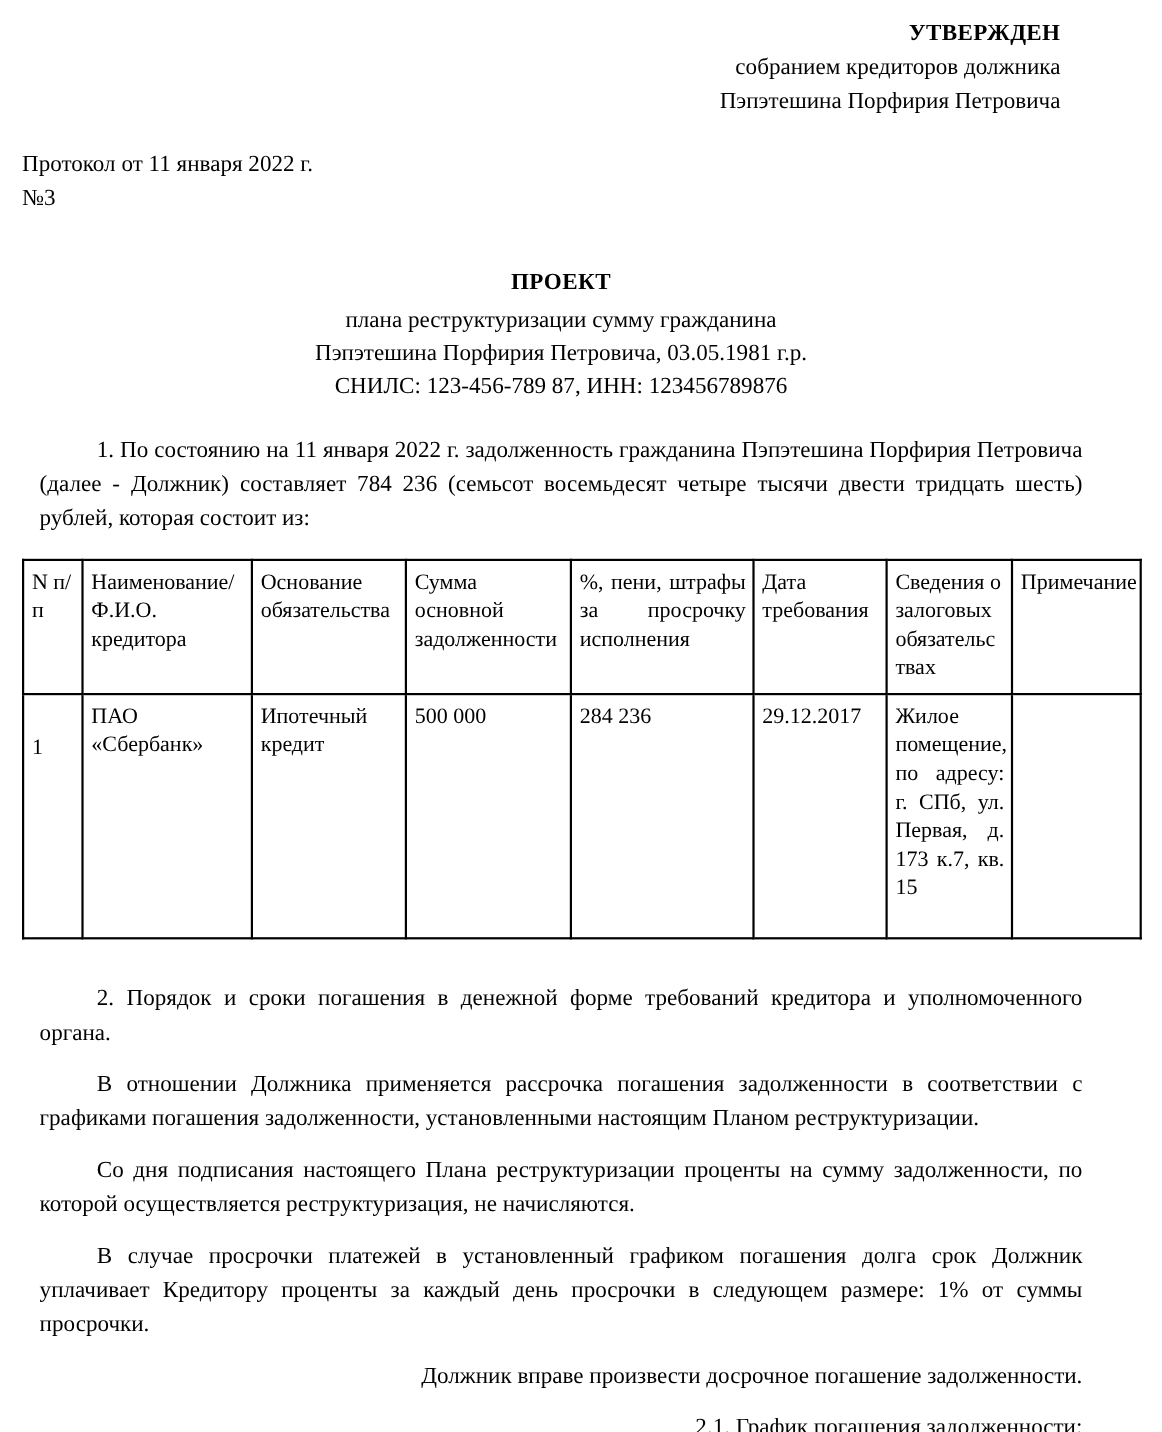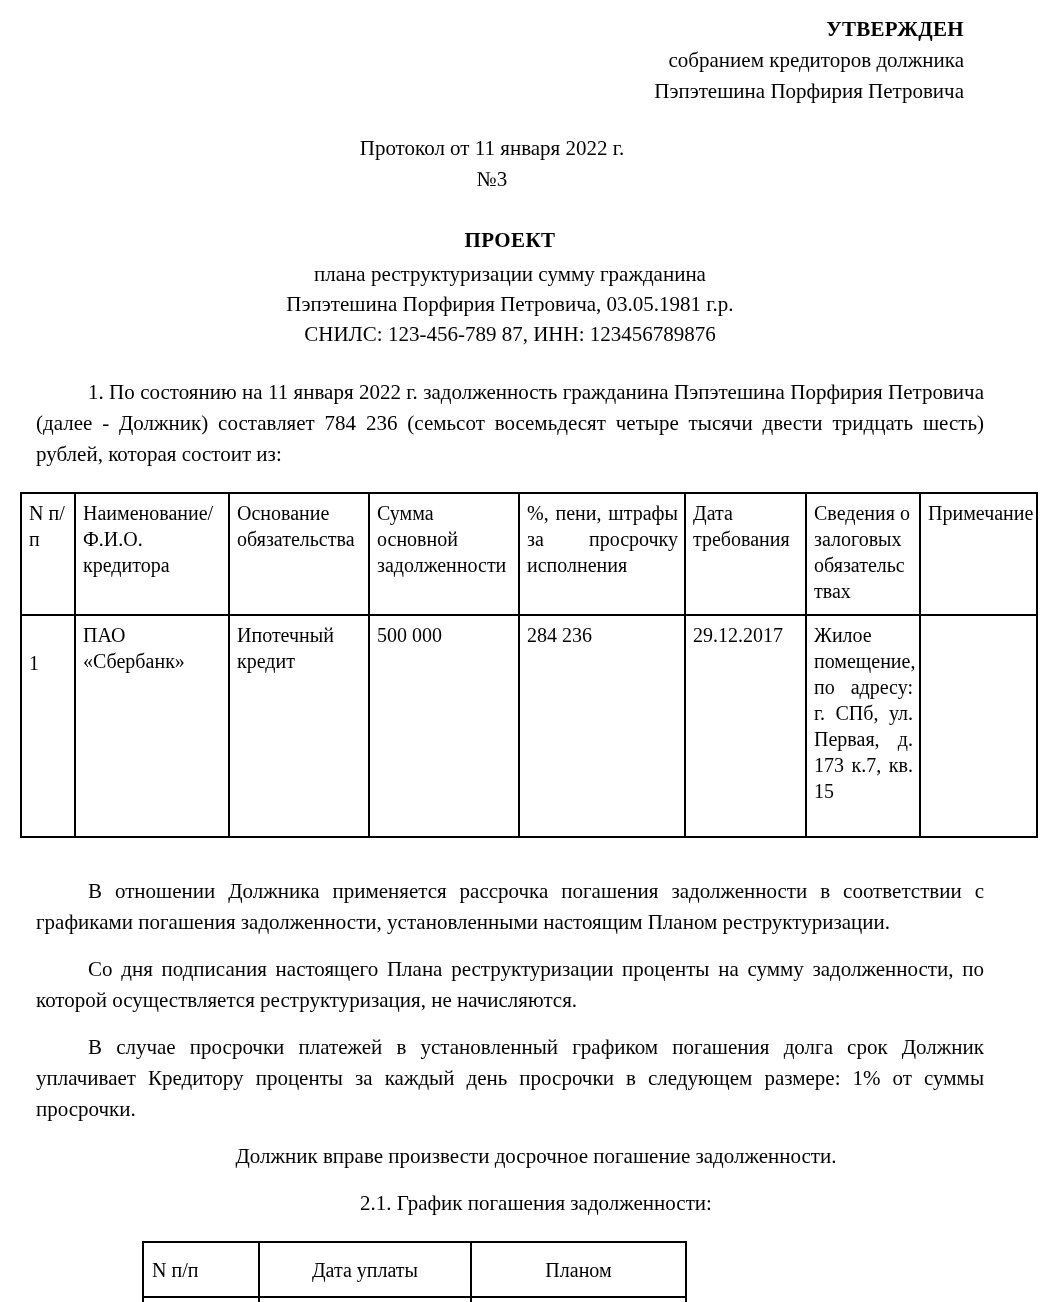--- a/index.html
+++ b/index.html
@@ -29,29 +29,29 @@
     font-size: 21px;
     line-height: 31px;
     padding-right: 36px;
   }
   .approval-title {
     font-weight: bold;
     letter-spacing: 0.3px;
   }
   .protocol-block {
     margin-top: 26px;
-    text-align: center;
+    text-align: left;
     font-size: 21px;
     line-height: 31px;
     padding-right: 36px;
   }
 
   
   .doc-title-block {
-    margin-top: 30px;
+    margin-top: 46px;
     text-align: center;
     font-size: 21px;
     line-height: 30px;
   }
   .doc-title {
     font-weight: bold;
     letter-spacing: 0.4px;
     margin-bottom: 4px;
   }
 
@@ -63,21 +63,21 @@
     text-justify: inter-word;
   }
   .para {
     text-indent: 52px;
     margin: 16px;
   }
   .para.first {
     margin-top: 28px;
   }
   .para.short {
-    text-align: center;
+    text-align: right;
     text-indent: 52px;
   }
   .block-gap {
     height: 22px;
   }
 
   
   table {
     border-collapse: collapse;
     font-size: 20px;
@@ -201,20 +201,21 @@
         <td>284 236</td>
         <td>29.12.2017</td>
         <td class="cell-justify">Жилое помещение, по адресу: г. СПб, ул. Первая, д. 173 к.7, кв. 15</td>
         <td></td>
       </tr>
     </tbody>
   </table>
 
   <div class="body-text">
     <div class="block-gap"></div>
+    <p class="para">2. Порядок и сроки погашения в денежной форме требований кредитора и уполномоченного органа.</p>
     <p class="para">В отношении Должника применяется рассрочка погашения задолженности в соответствии с графиками погашения задолженности, установленными настоящим Планом реструктуризации.</p>
     <p class="para">Со дня подписания настоящего Плана реструктуризации проценты на сумму задолженности, по которой осуществляется реструктуризация, не начисляются.</p>
     <p class="para">В случае просрочки платежей в установленный графиком погашения долга срок Должник уплачивает Кредитору проценты за каждый день просрочки в следующем размере: 1% от суммы просрочки.</p>
     <p class="para short">Должник вправе произвести досрочное погашение задолженности.</p>
     <p class="para short">2.1. График погашения задолженности:</p>
   </div>
 
   <div class="schedule-wrap">
     <table class="schedule-table">
       <colgroup>

